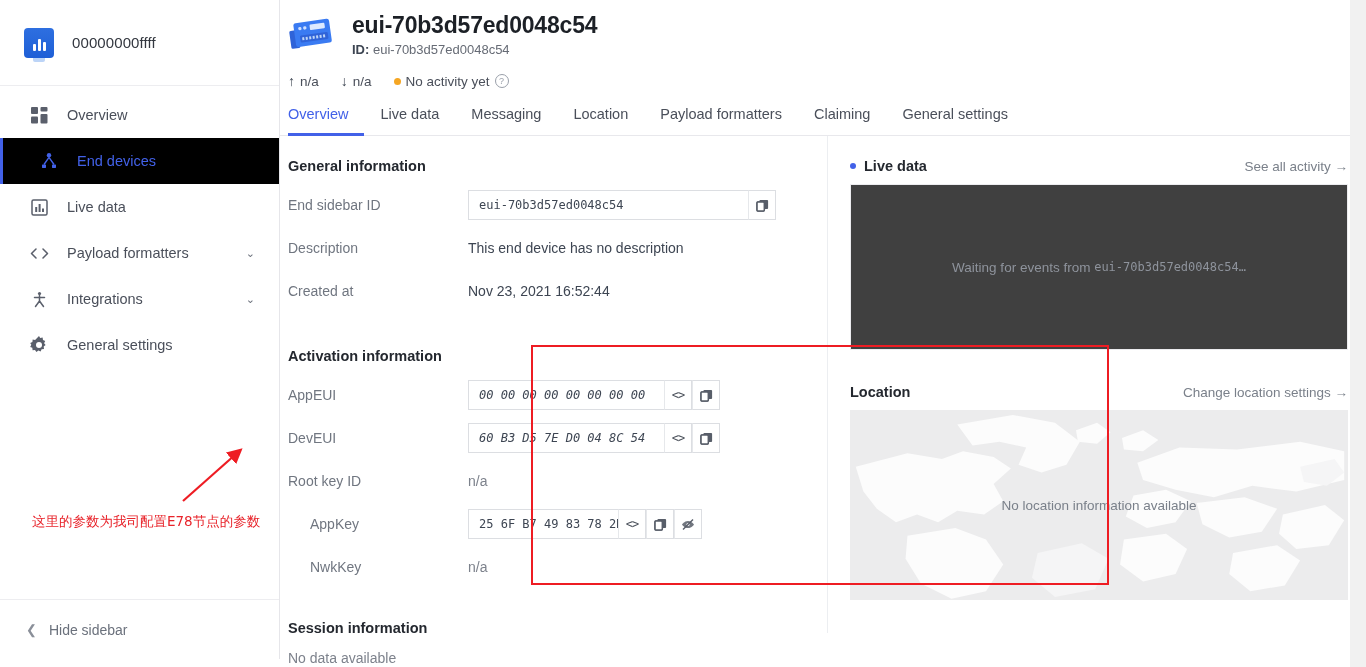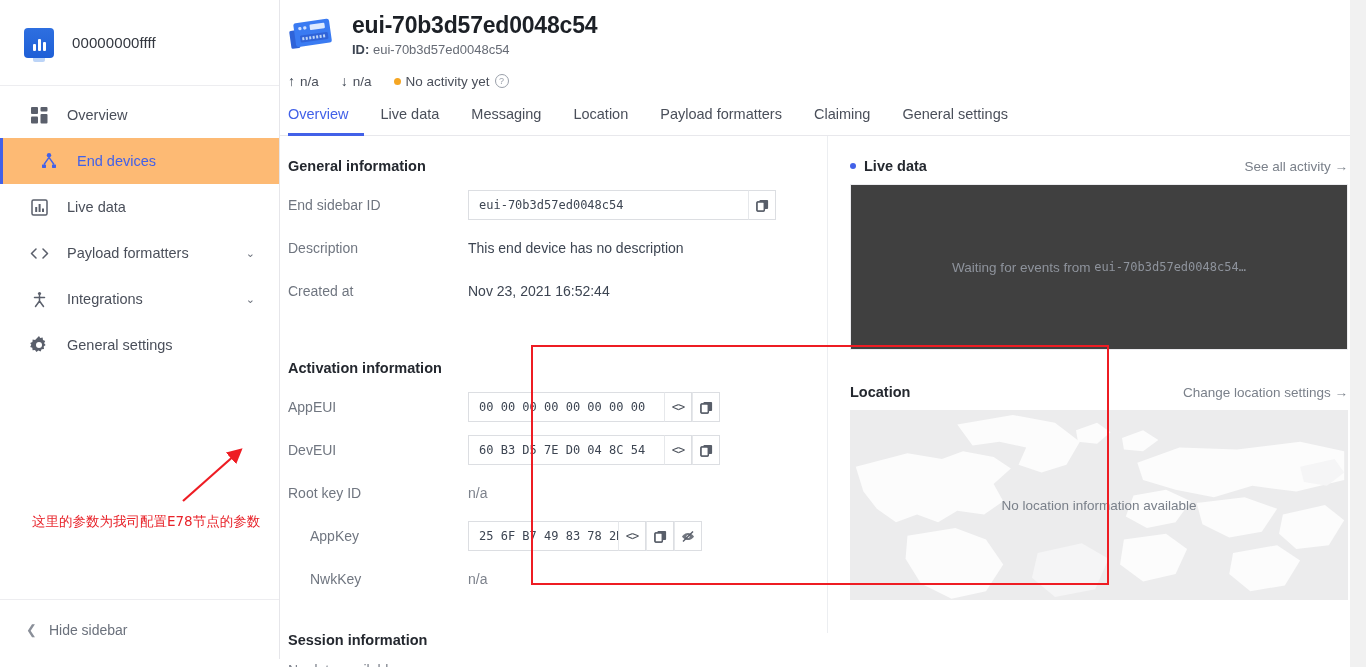--- a/index.html
+++ b/index.html
@@ -48,21 +48,21 @@
   .sb-nav { padding-top: 6px; flex: 1 1 auto; }
   .nav-item {
     height: 46px; display: flex; align-items: center;
     padding: 0 24px 0 26px; gap: 18px;
     color: #4a4f5a; font-size: 14.5px; cursor: pointer;
     border-left: 3px solid transparent; position: relative;
   }
   .nav-item .ico { width: 20px; height: 20px; flex: 0 0 20px; display:flex; align-items:center; justify-content:center; color: #5a5f6b; }
   .nav-item .ico svg { display:block; }
   .nav-item.active {
-    background: #fdba74; border-left-color: #4261e8; color: #4261e8; padding-left: 36px;
+    background: #000000; border-left-color: #4261e8; color: #4261e8; padding-left: 36px;
   }
   .nav-item.active .ico { color: #4261e8; }
   .nav-label { flex: 1 1 auto; white-space: nowrap; }
   .chev { color: #6b717c; font-size: 11px; margin-left: auto; }
 
   .sb-footer {
     border-top: 1px solid #ededf0; height: 60px;
     display: flex; align-items: center; padding: 0 26px; gap: 12px;
     color: #6b717c; font-size: 14px; cursor: pointer;
   }
@@ -122,21 +122,21 @@
     font-family: "DejaVu Sans Mono", monospace; font-size: 12px; color: #3d4552;
     white-space: nowrap; overflow: hidden;
   }
   .field .btn {
     width: 28px; flex: 0 0 28px; border: 1px solid #dcdee2; border-left: 1px solid #e6e8eb;
     background: #fff; display: flex; align-items: center; justify-content: center; cursor: pointer;
     color: #585e69;
   }
   .field .btn:last-child { }
   .w-end { width: 308px; }
-  .w-act { width: 252px; }
+  .w-act { width: 252px; font-style: italic; }
   .w-key { width: 234px; }
   .code-ico { font-family: "DejaVu Sans Mono", monospace; font-size: 12px; letter-spacing: -1px; color: #4a505a; }
 
   
   .panel-head { display: flex; align-items: center; justify-content: space-between; margin-bottom: 10px; }
   .panel-title { font-size: 14.5px; font-weight: bold; color: #24282f; display: flex; align-items: center; gap: 8px; }
   .panel-title .bdot { width: 6px; height: 6px; border-radius: 50%; background: #4261e8; }
   .panel-link { font-size: 13.5px; color: #7a808a; cursor: pointer; }
 
   .live-box {
@@ -352,21 +352,21 @@
         <div class="row">
           <div class="row-label">Description</div>
           <div class="row-value">This end device has no description</div>
         </div>
 
         <div class="row">
           <div class="row-label">Created at</div>
           <div class="row-value">Nov 23, 2021 16:52:44</div>
         </div>
 
-        <div class="sec-title pad" style="margin-top:52px;">Activation information</div>
+        <div class="sec-title pad" style="margin-top:40px;">Activation information</div>
 
         <div class="row">
           <div class="row-label">AppEUI</div>
           <div class="field w-act">
             <div class="inp" style="flex:1 1 auto;">00 00 00 00 00 00 00 00</div>
             <div class="btn">
                 <span class="code-ico">&lt;&gt;</span>
               </div>
             <div class="btn">
               <svg width="13" height="13" viewBox="0 0 13 13" fill="none" stroke="currentColor" stroke-width="1.3">

